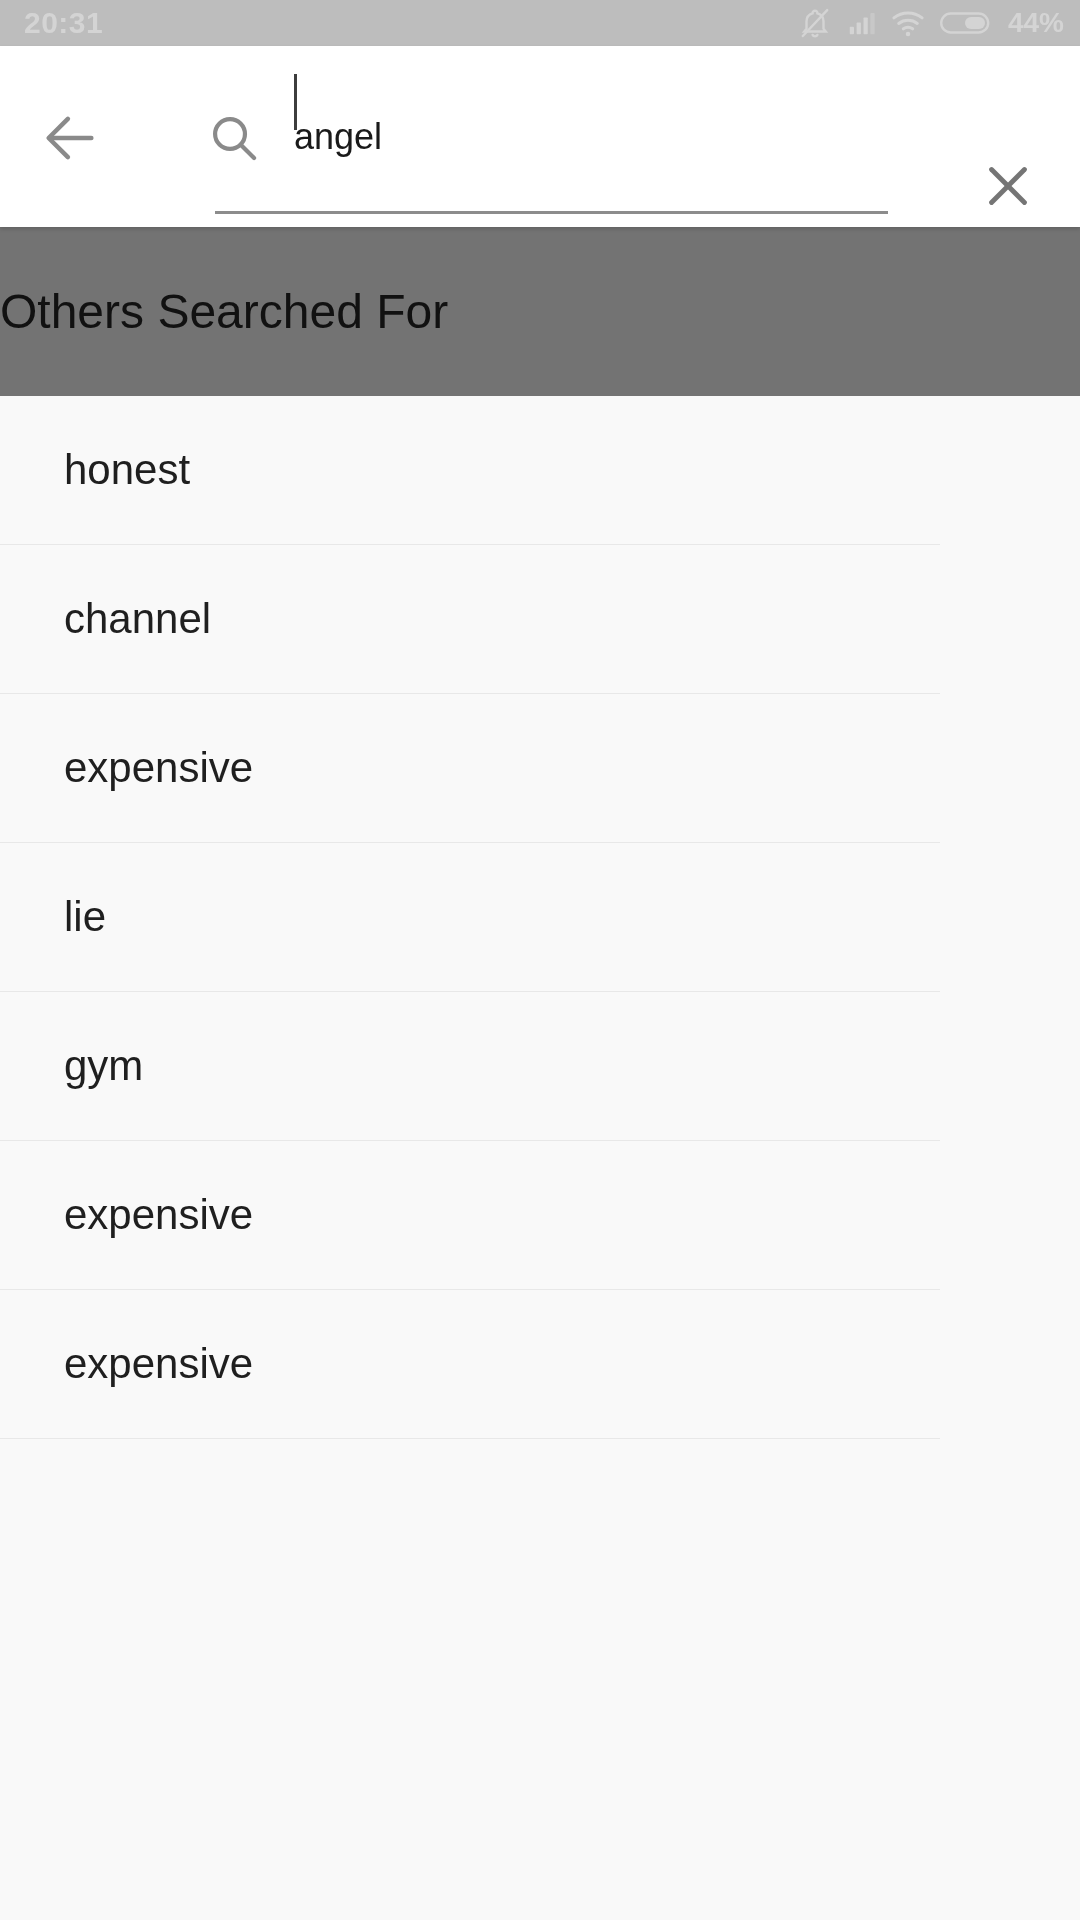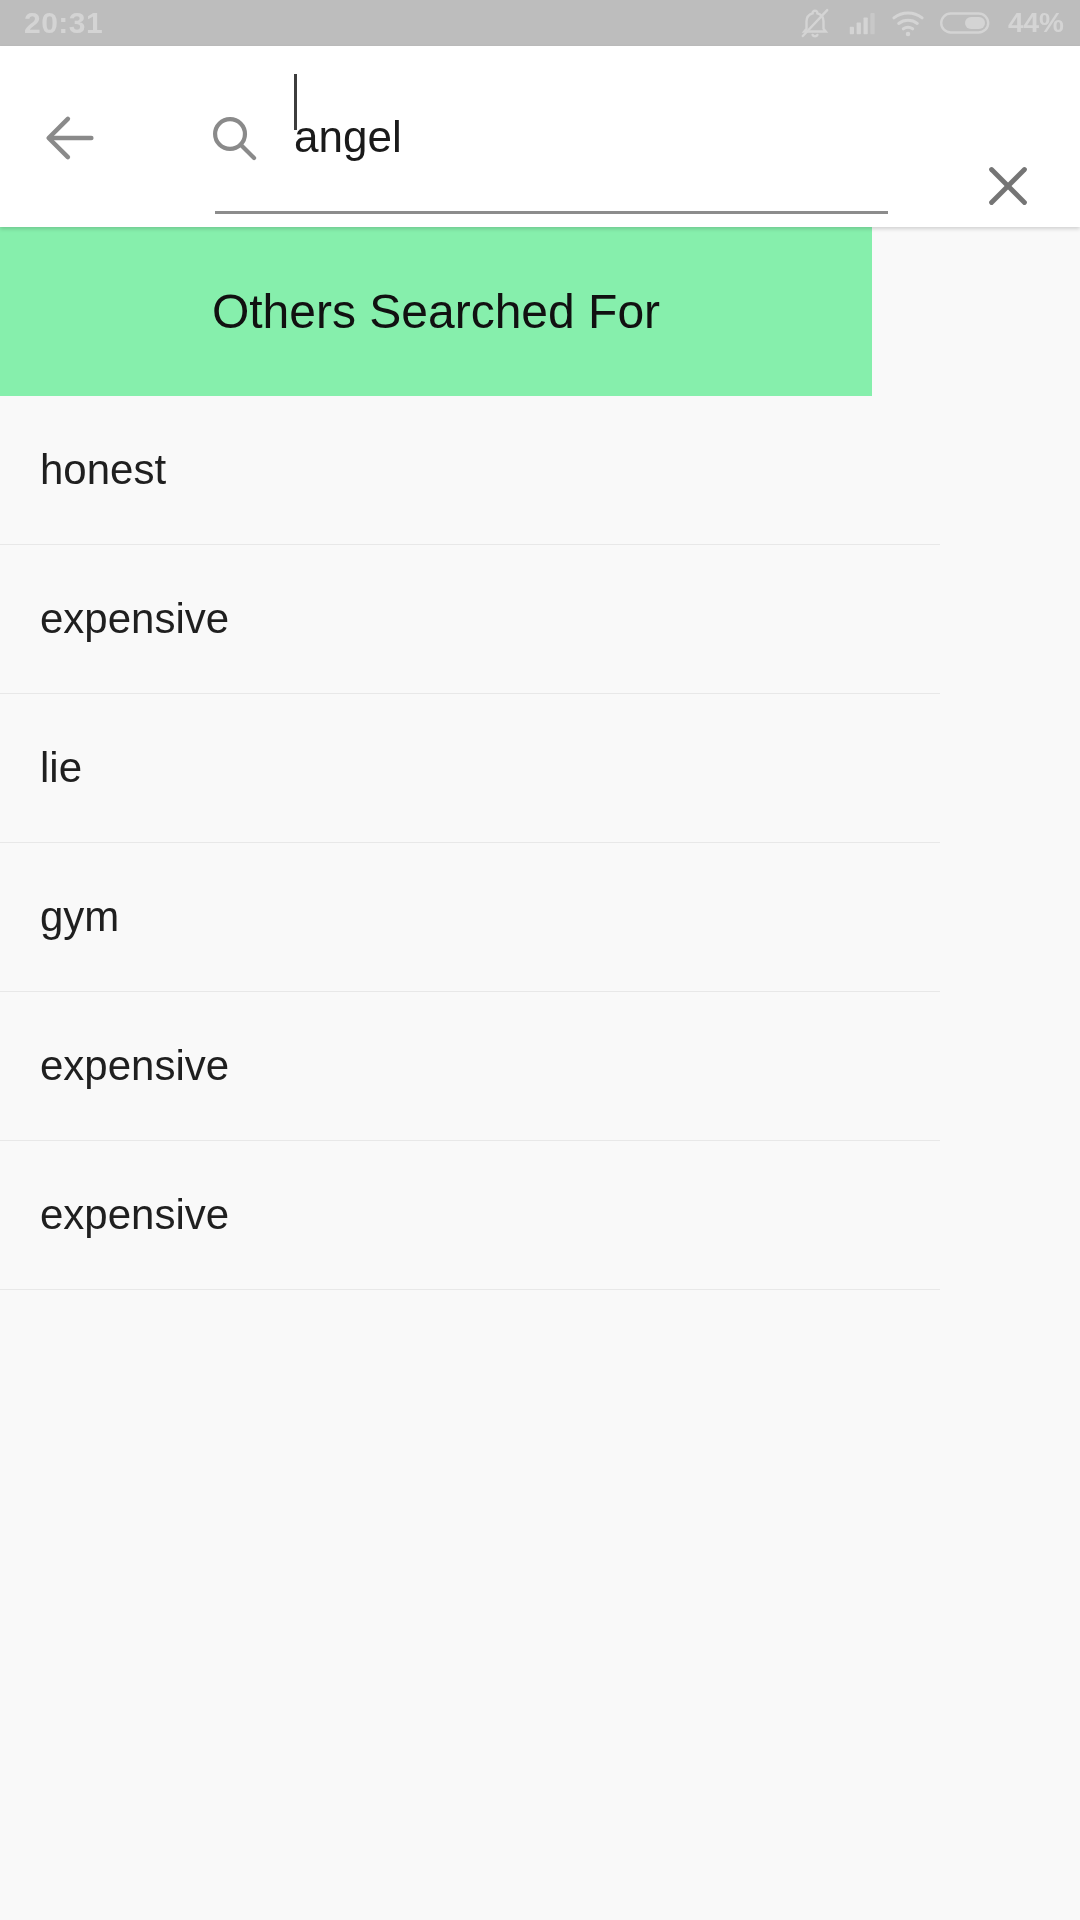--- a/index.html
+++ b/index.html
@@ -49,58 +49,58 @@
   }
   .search-glyph {
     position:absolute; left:198px; top:56px;
     width:72px; height:72px;
     display:flex; align-items:center; justify-content:center;
   }
   .search-value {
     position:absolute; left:294px; top:0;
     height:181px;
     display:flex; align-items:center;
-    font-size:44px; color:#1a1a1a;
+    font-size:36px; color:#1a1a1a;
     line-height:1;
   }
   .caret {
     position:absolute; left:0; top:28px;
     width:3px; height:56px; background:#3d3d3d;
   }
   .search-underline {
     position:absolute; left:215px; top:165px;
     width:673px; height:3px;
     background:#8c8c8c;
   }
   .close-btn {
     position:absolute; right:30px; top:100px;
     width:84px; height:84px;
     display:flex; align-items:center; justify-content:center;
   }
 
   
   .section-header {
-    height:169px; width:872px;
-    background:#86efac;
-    display:flex; align-items:center; justify-content:center;
+    height:169px; width:1080px;
+    background:#737373;
+    display:flex; align-items:center; justify-content:flex-start;
   }
   .section-header-title {
     font-size:48px; color:#111111;
     line-height:1;
   }
 
   
   .suggestion-list {
     width:1080px;
     background:#f9f9f9;
   }
   .suggestion-row {
     height:149px; width:940px;
     display:flex; align-items:center;
-    padding-left:40px;
+    padding-left:64px;
     background:#f9f9f9;
     border-bottom:1px solid #e8e8e8;
   }
   .suggestion-label {
     font-size:42px; color:#1f1f1f;
     line-height:1;
   }
   .suggestion-row.partial { border-bottom:none; }
 </style>
 </head>
@@ -185,20 +185,23 @@
 
 <div class="section-header">
   <span class="section-header-title">Others Searched For</span>
 </div>
 
 <div class="suggestion-list">
   <div class="suggestion-row">
     <span class="suggestion-label">honest</span>
   </div>
   <div class="suggestion-row">
+    <span class="suggestion-label">channel</span>
+  </div>
+  <div class="suggestion-row">
     <span class="suggestion-label">expensive</span>
   </div>
   <div class="suggestion-row">
     <span class="suggestion-label">lie</span>
   </div>
   <div class="suggestion-row">
     <span class="suggestion-label">gym</span>
   </div>
   <div class="suggestion-row">
     <span class="suggestion-label">expensive</span>

